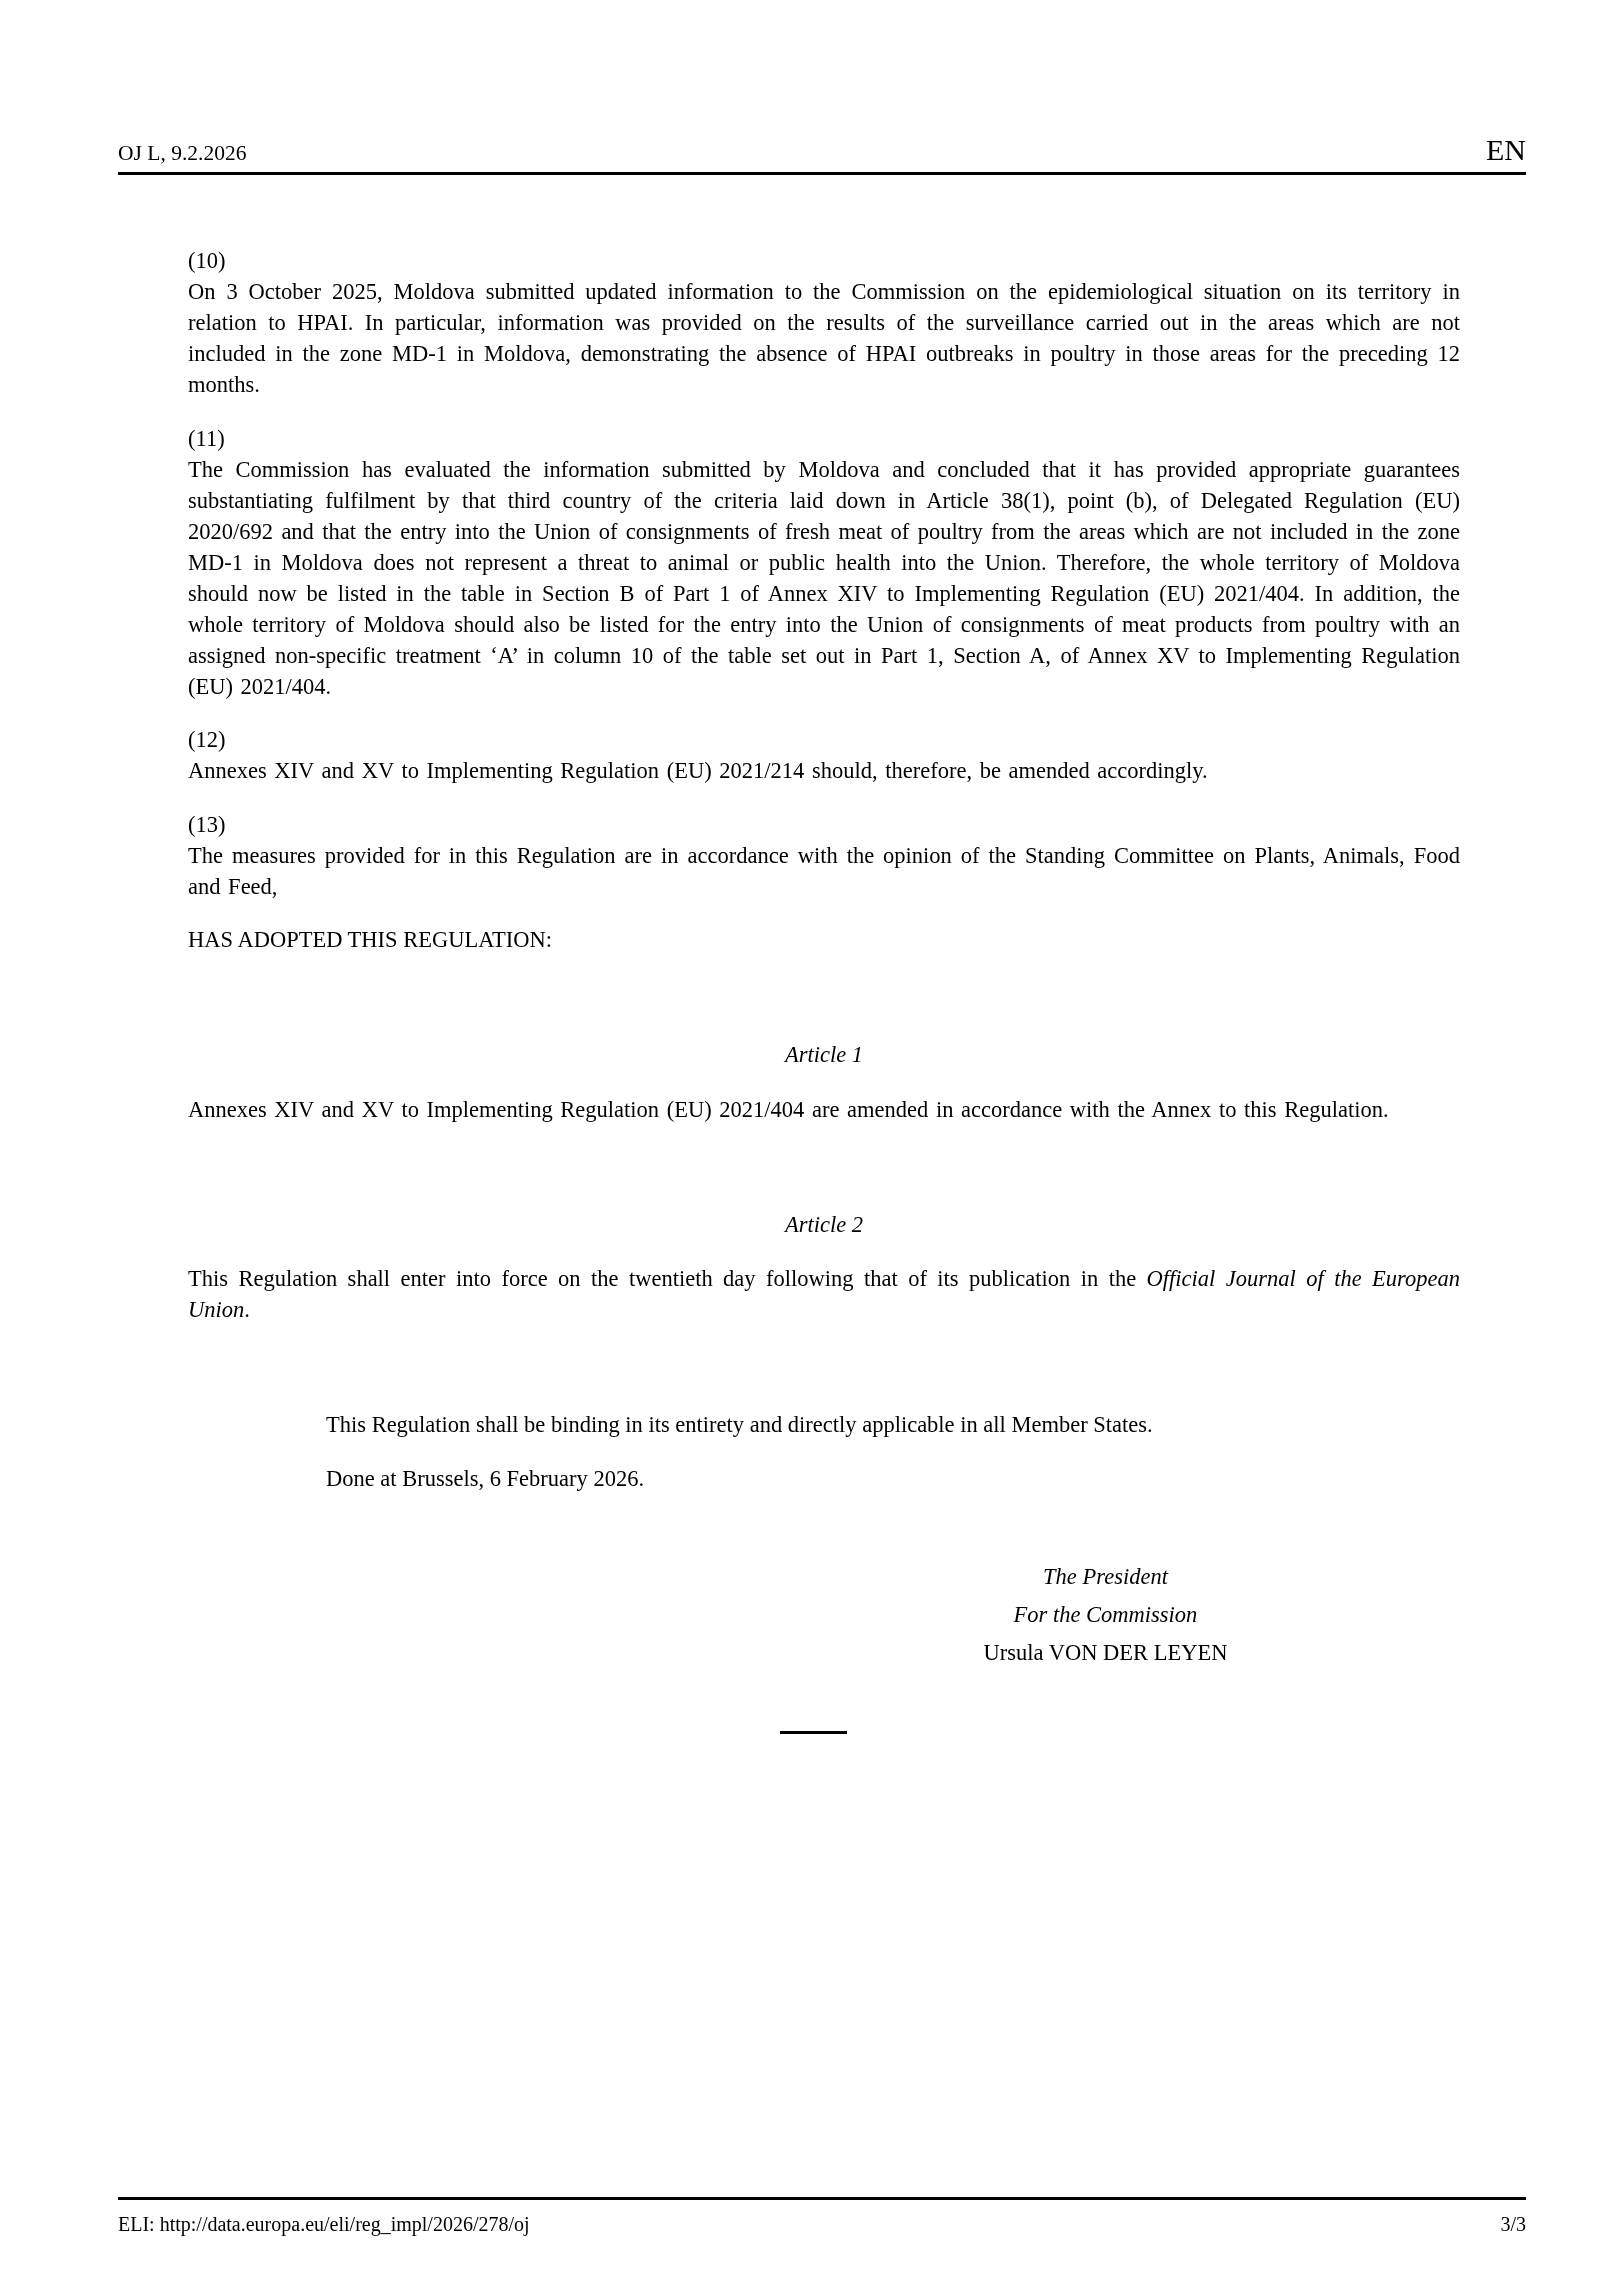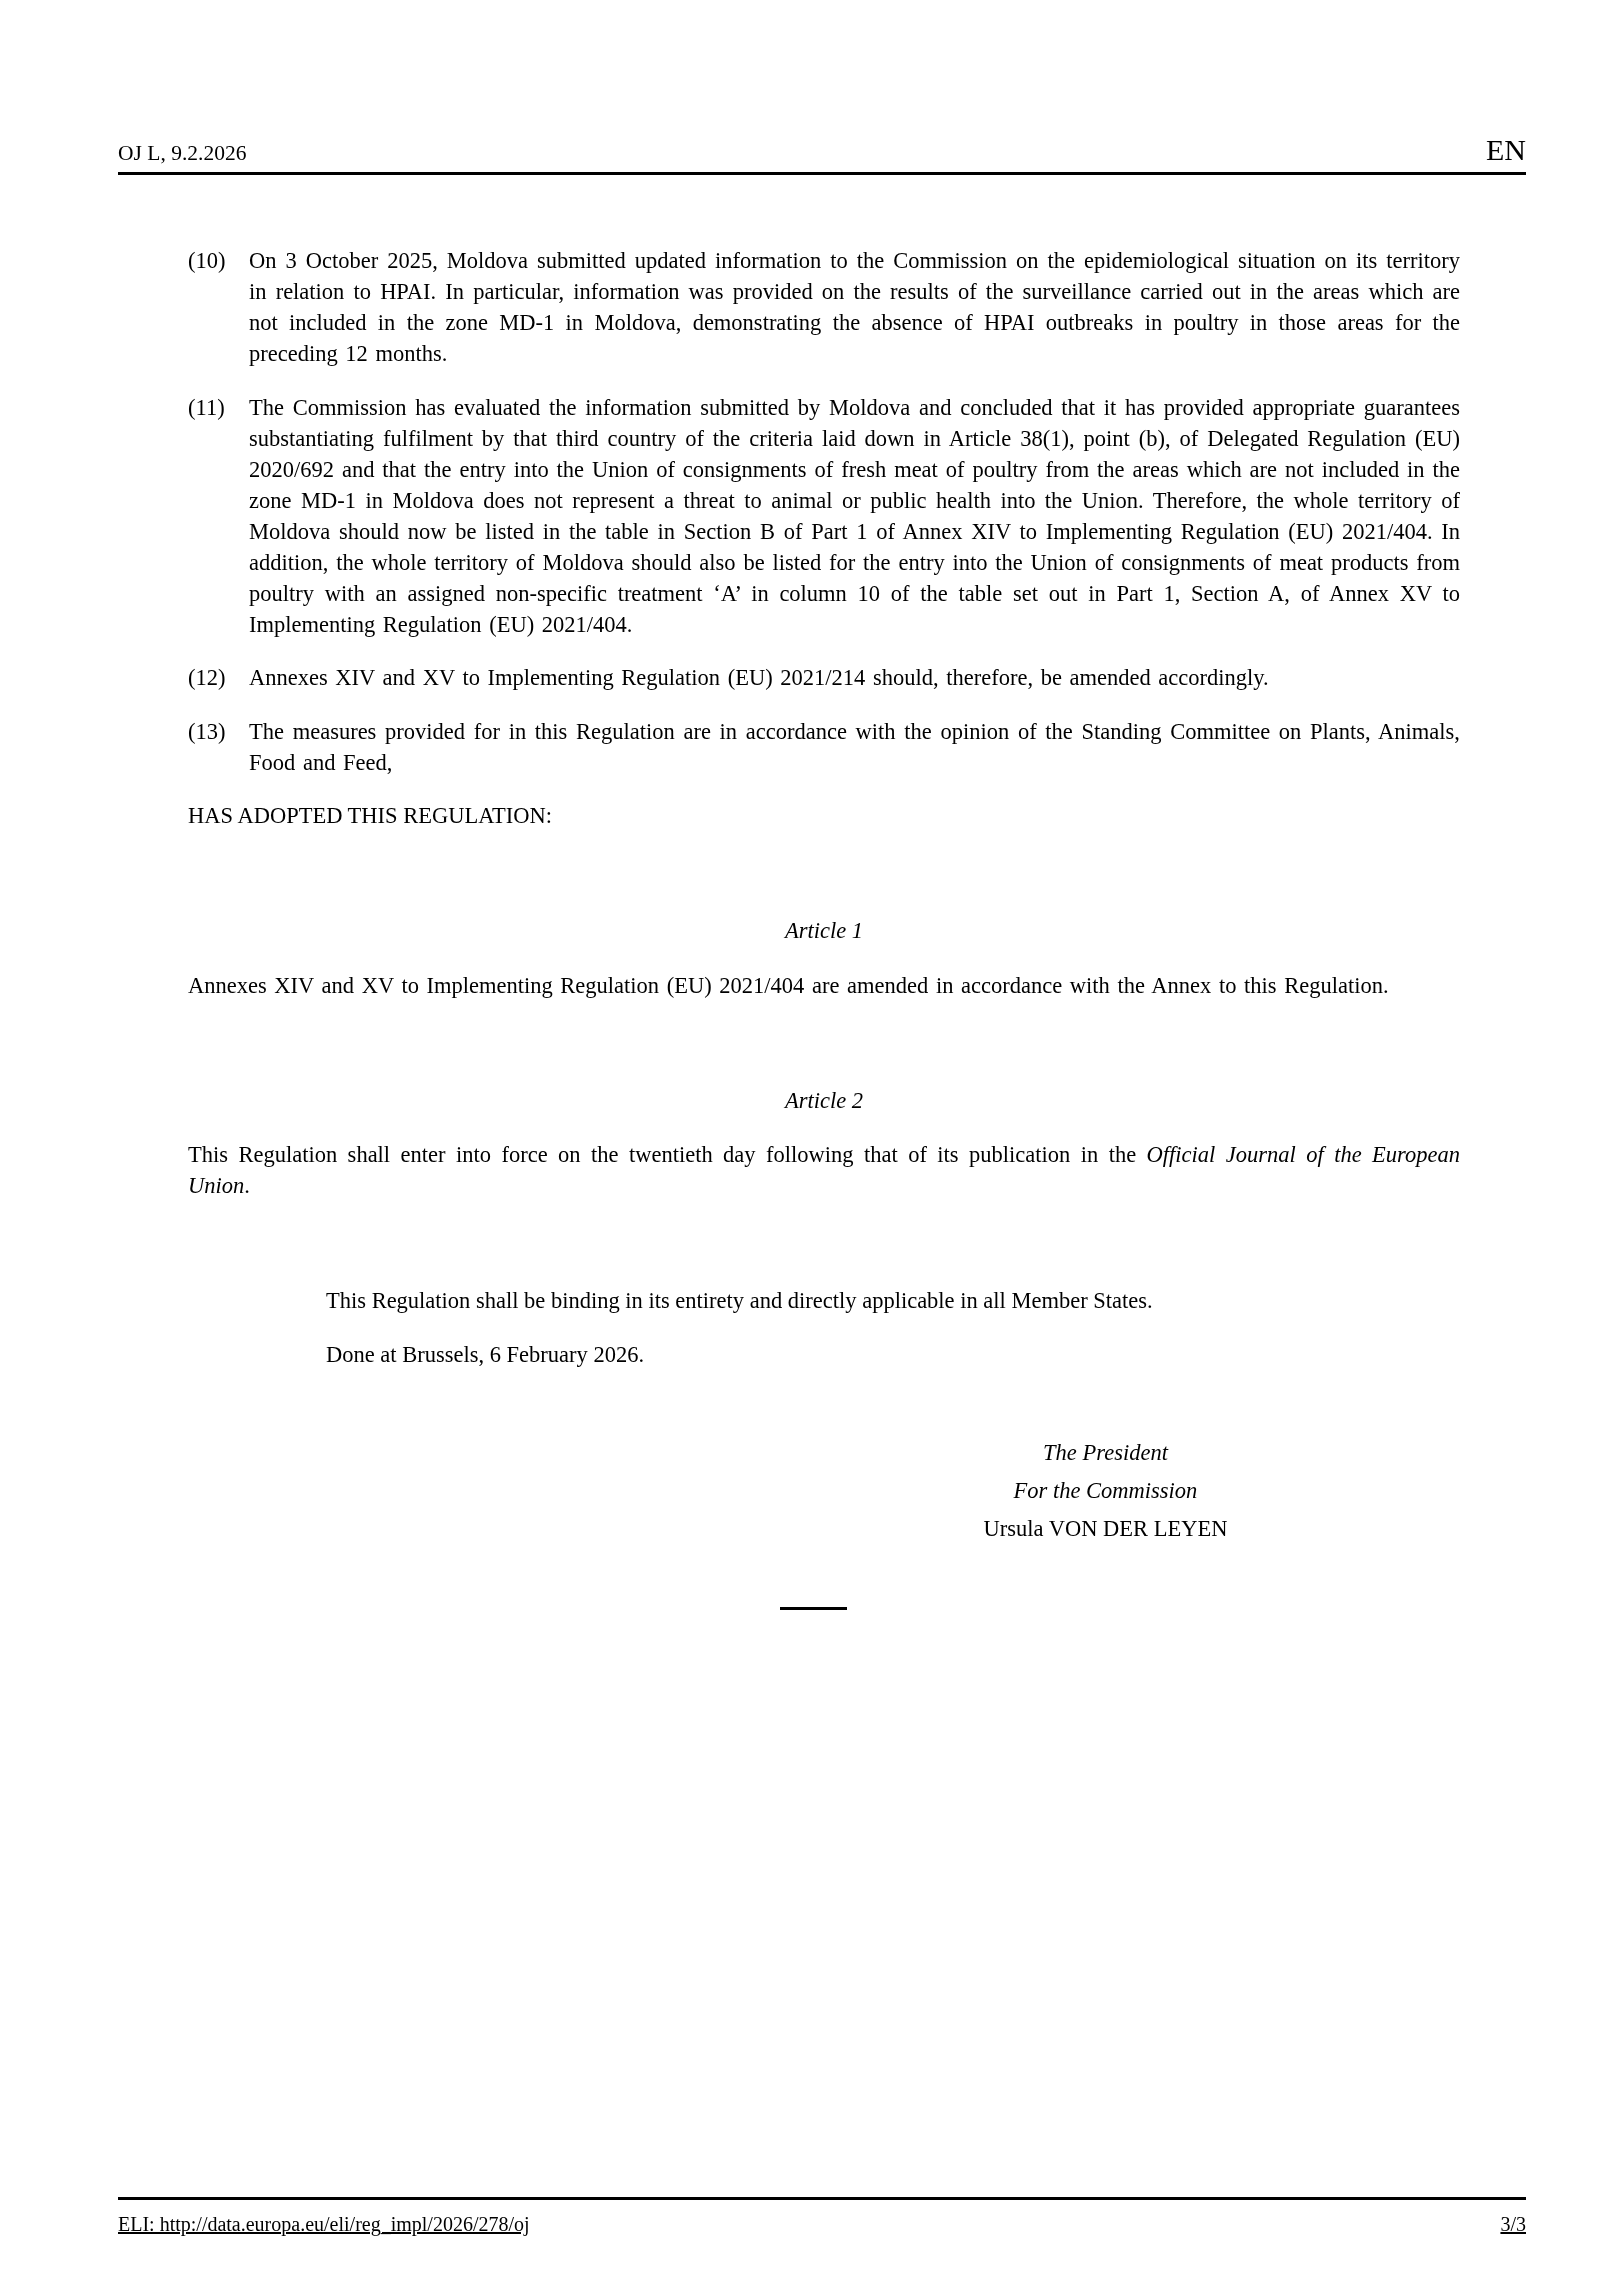--- a/index.html
+++ b/index.html
@@ -32,21 +32,21 @@
   
   .doc-body {
     position: absolute;
     top: 245px;
     left: 188px;
     width: 1272px;
     font-size: 22.5px;
     line-height: 31px;
   }
 
-  .recital { display: flex; margin-bottom: 22.5px; }
+  .recital { display: flex; margin-bottom: 22.5px; flex-direction: column; }
   .recital-num { flex: none; width: 61px; }
   .recital-text { flex: 1; text-align: justify; word-spacing: 2px; }
 
   .adoption { }
 
   .article-heading {
     margin-top: 84px;
     text-align: center;
     font-style: italic;
   }
@@ -80,21 +80,20 @@
   .footer {
     position: absolute;
     top: 2197px;
     left: 118px;
     width: 1408px;
     border-top: 3.1px solid #000;
     padding-top: 13.3px;
     display: flex;
     justify-content: space-between;
     font-size: 20px;
-    text-decoration: underline;
   }
   .eli { color: #000; text-decoration: none; }
 </style>
 </head>
 <body>
 
 <div class="page">
 
   <div class="header">
     <span class="journal-ref">OJ L, 9.2.2026</span>

